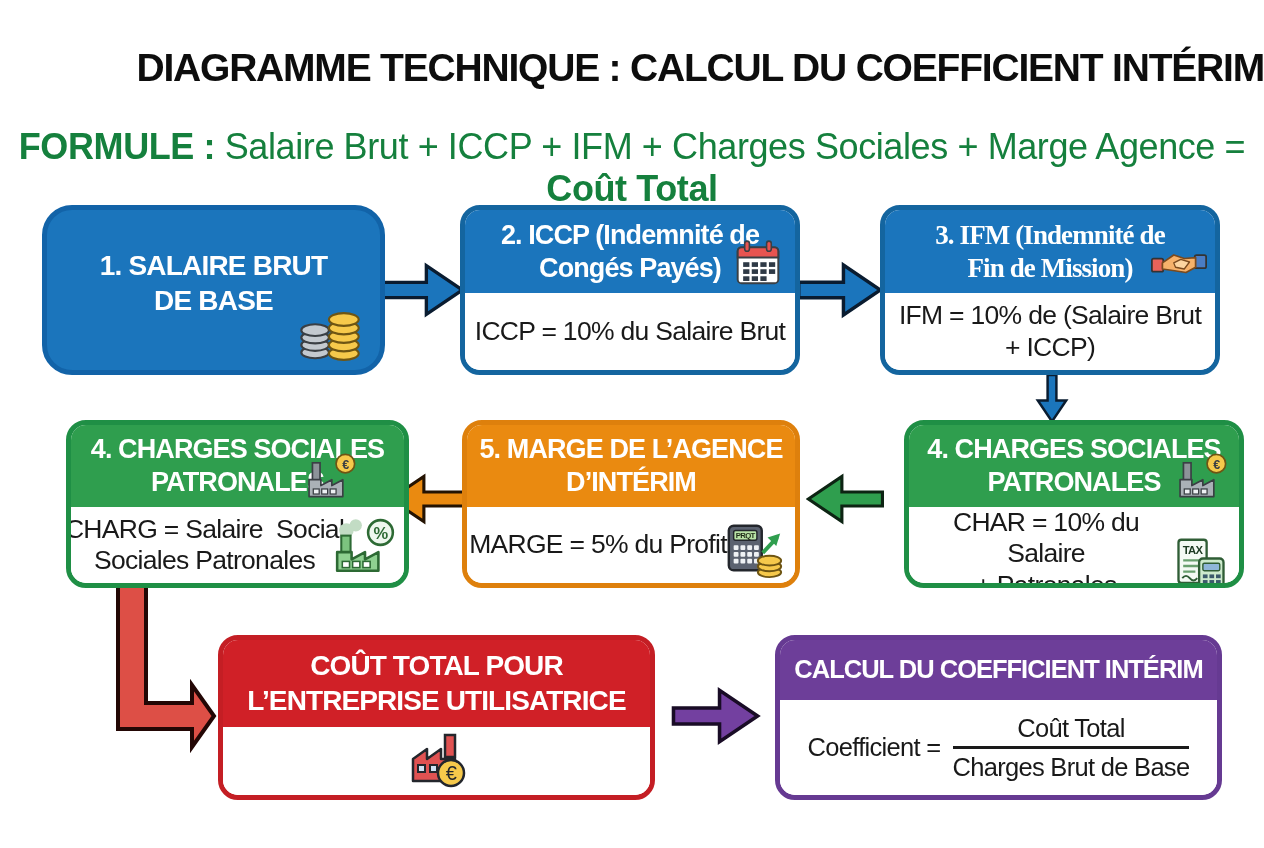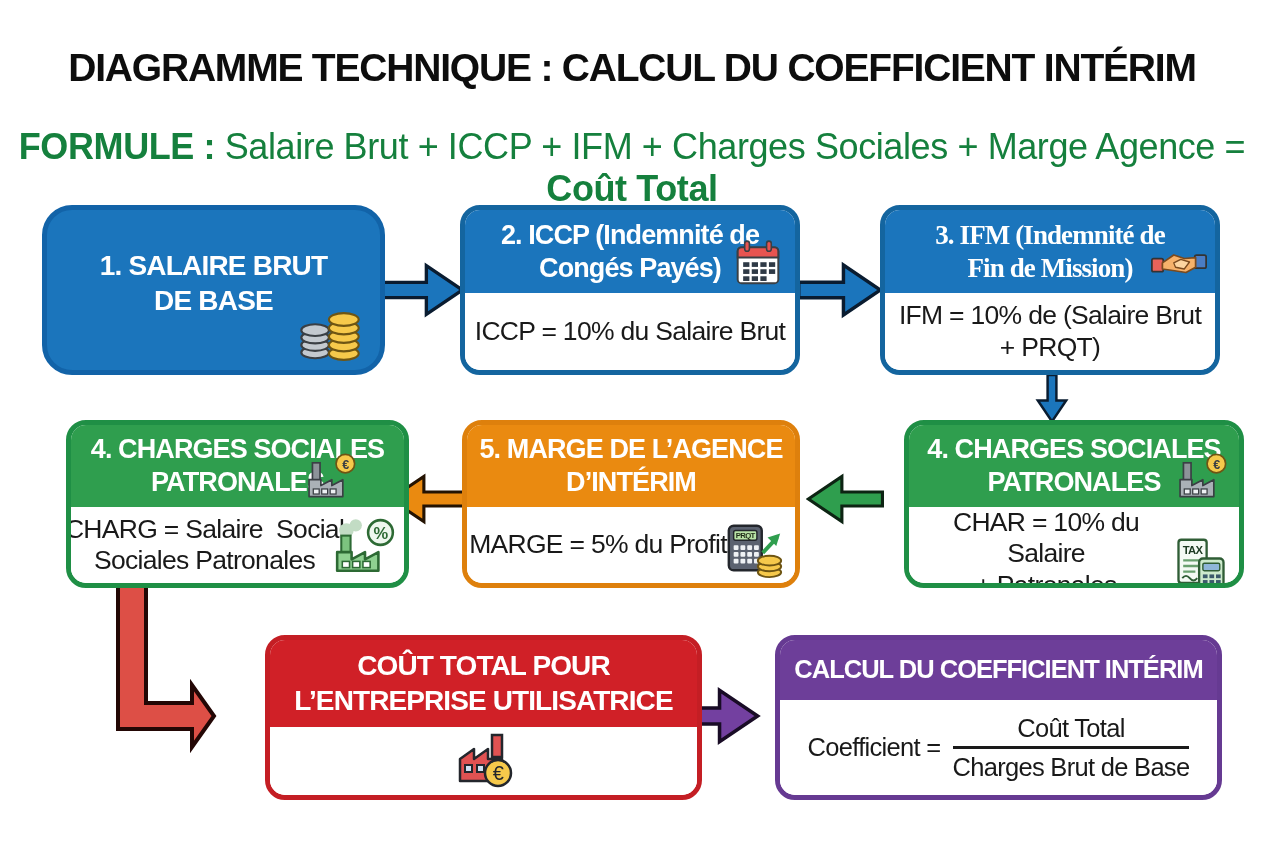--- a/index.html
+++ b/index.html
@@ -1,38 +1,38 @@
 <!DOCTYPE html>
 <html><head>
 <meta charset="utf-8">
 <style>
   html,body{margin:0;padding:0;background:#fff;}
   #canvas{position:relative;width:1264px;height:848px;background:#ffffff;overflow:hidden;
           font-family:"Liberation Sans", sans-serif;color:#111;}
-  .title{position:absolute;top:46px;left:0;width:100%;text-align:center;
+  .title{position:absolute;top:46px;left:0;width:100%;text-align:right;
          font-size:39px;font-weight:700;letter-spacing:-1.2px;color:#0d0d0d;}
   .formula{position:absolute;top:126px;left:0;width:100%;text-align:center;
            font-size:36px;letter-spacing:-0.4px;color:#15803d;}
   .formula .b{font-weight:700;}
   .node{position:absolute;border-radius:20px;box-sizing:border-box;display:flex;
         flex-direction:column;overflow:hidden;z-index:2;}
   .solid{justify-content:center;align-items:center;}
   .hd{color:#fff;font-weight:700;text-align:center;letter-spacing:-0.9px;display:flex;
       flex-direction:column;justify-content:center;position:relative;flex:0 0 auto;
       font-size:27px;line-height:1.22;}
   .bd{background:#fff;flex:1 1 auto;display:flex;flex-direction:column;justify-content:center;
       align-items:center;color:#191919;position:relative;text-align:center;
       font-size:26.5px;line-height:1.18;letter-spacing:-0.7px;}
   .icn{position:absolute;line-height:0;z-index:3;}
   .arr{position:absolute;z-index:1;}
   .blue-box{background:#1b75bc;border:5px solid #1263a8;}
   .blue-frame{border:5px solid #14659f;}  .blue-frame .hd{background:#1b75bc;}
   .green-frame{border:5px solid #1f8f45;margin-left:24px;} .green-frame .hd{background:#2f9e4e;}
   .orange-frame{border:5px solid #de800c;}.orange-frame .hd{background:#ea8a10;}
-  .red-frame{border:5px solid #c41e24;margin-left:47px;}   .red-frame .hd{background:#d02027;font-size:28px;}
+  .red-frame{border:5px solid #c41e24;}   .red-frame .hd{background:#d02027;font-size:28px;}
   .purple-frame{border:5px solid #663a92;}.purple-frame .hd{background:#6d3e99;font-size:25.5px;letter-spacing:-1px;}
   .box1-title{color:#fff;font-weight:700;font-size:28px;text-align:center;line-height:1.25;
               letter-spacing:-0.8px;margin-top:-14px;}
   .pre{white-space:pre;}
   .frac-row{display:flex;align-items:center;gap:12px;font-size:25.5px;}
   .frac{display:flex;flex-direction:column;align-items:center;}
   .frac-line{align-self:stretch;height:0;border-top:3px solid #1a1a1a;margin:3px 0;}
   .pad-r{padding-right:66px;}
   .pad-lr{padding-left:14px;padding-right:70px;}
 </style>
@@ -120,21 +120,21 @@
         <svg width="56" height="56" viewBox="0 0 64 64">
           <rect x="1" y="28" width="13" height="15" rx="2" fill="#e8635a" stroke="#333" stroke-width="2"></rect>
           <rect x="50" y="24" width="13" height="15" rx="2" fill="#4a7dc4" stroke="#333" stroke-width="2"></rect>
           <path d="M13 33 L26 24 L38 28 L51 27 L51 38 L40 44 L27 42 L13 40 Z" fill="#f6b26b" stroke="#7a4a1e" stroke-width="2" stroke-linejoin="round"></path>
           <path d="M26 33 l8 -4 l10 3 l-6 8 l-10 -2 z" fill="#fcd5a0" stroke="#7a4a1e" stroke-width="1.5" stroke-linejoin="round"></path>
         </svg>
       </span>
     </div>
     <div class="bd">
       <div>IFM = 10% de (Salaire Brut</div>
-      <div>+ PRQT)</div>
+      <div>+ ICCP)</div>
     </div>
   </div>
 
   <svg class="arr" style="left:1025px;top:374px;" width="54" height="49" viewBox="0 0 70 100">
     <polygon points="26,2 44,2 44,54 64,54 35,97 6,54 26,54" fill="#1b75bc" stroke="#0a1c30" stroke-width="5" stroke-linejoin="miter"></polygon>
   </svg>
 
   <div class="node green-frame" style="left:880px;top:420px;width:340px;height:168px;">
     <div class="hd" style="height:82px;">
       <div>4. CHARGES SOCIALES</div>

